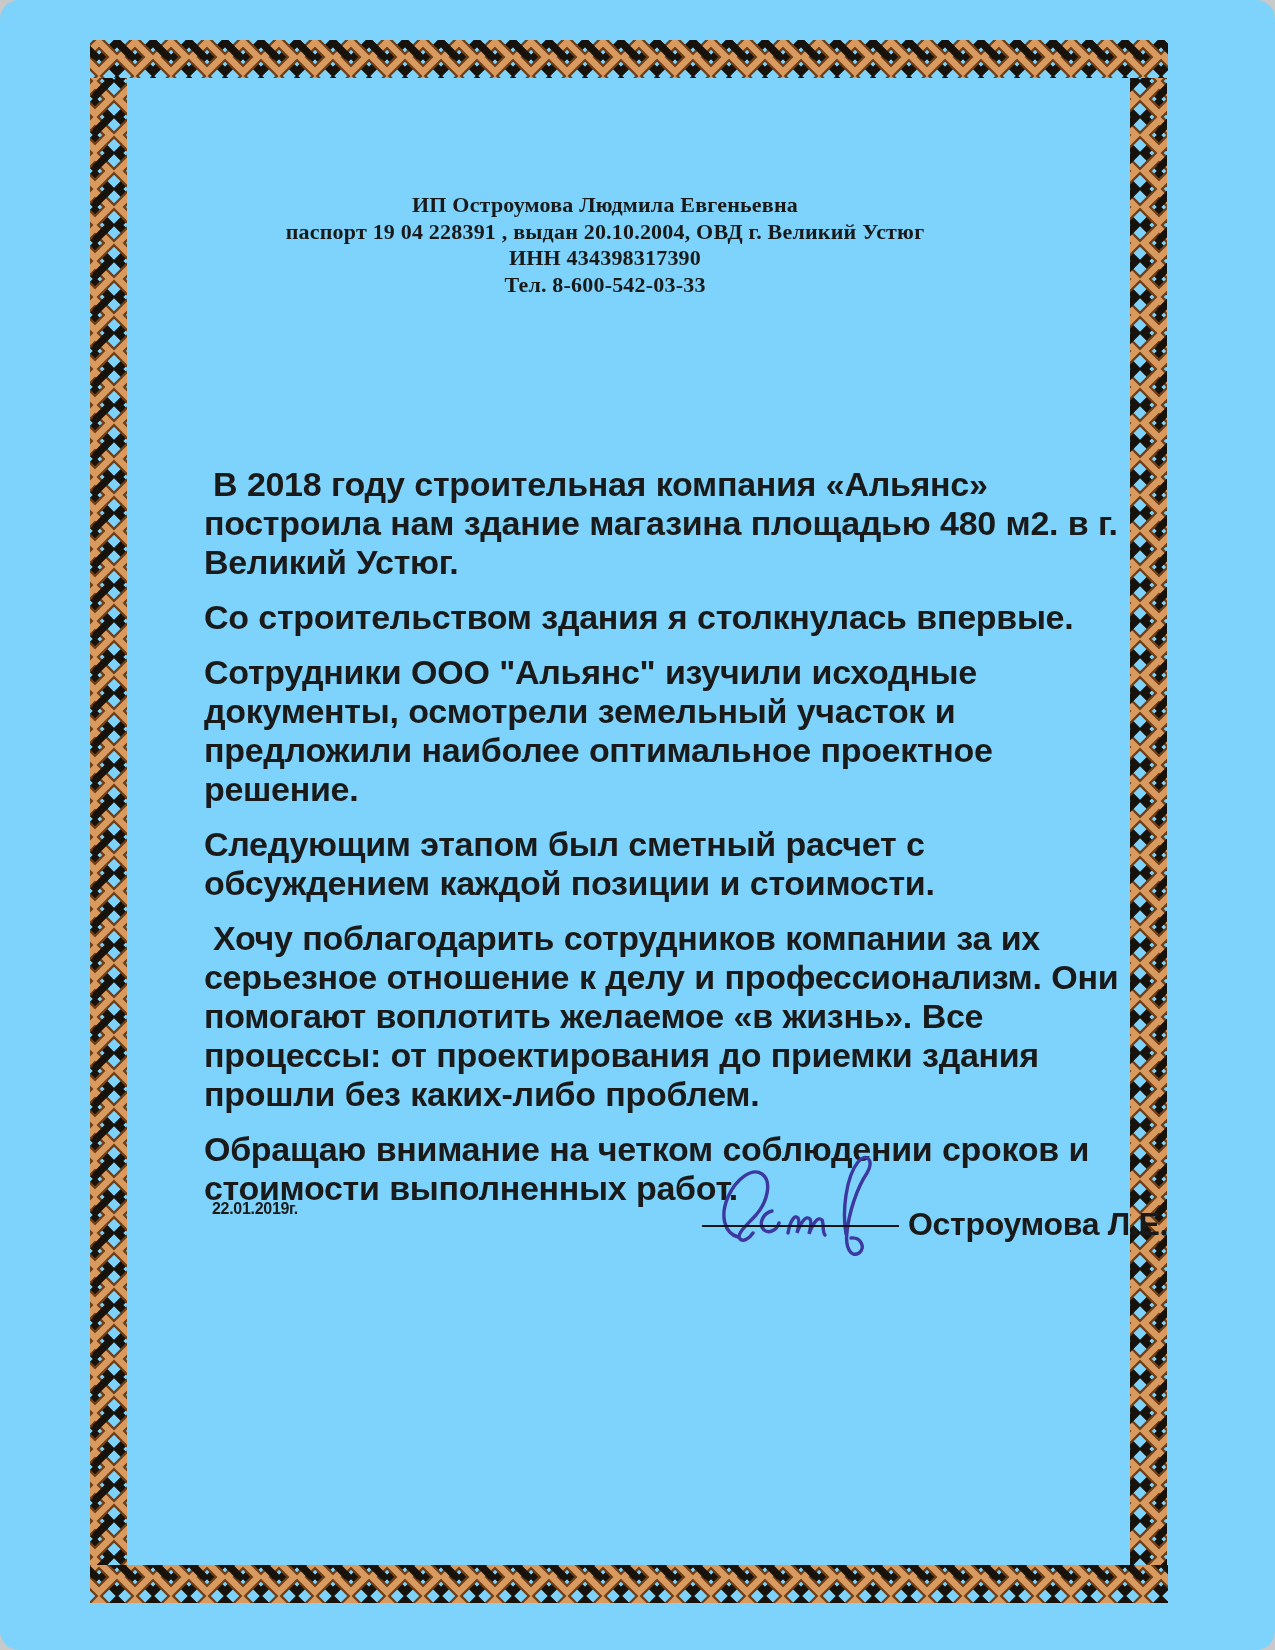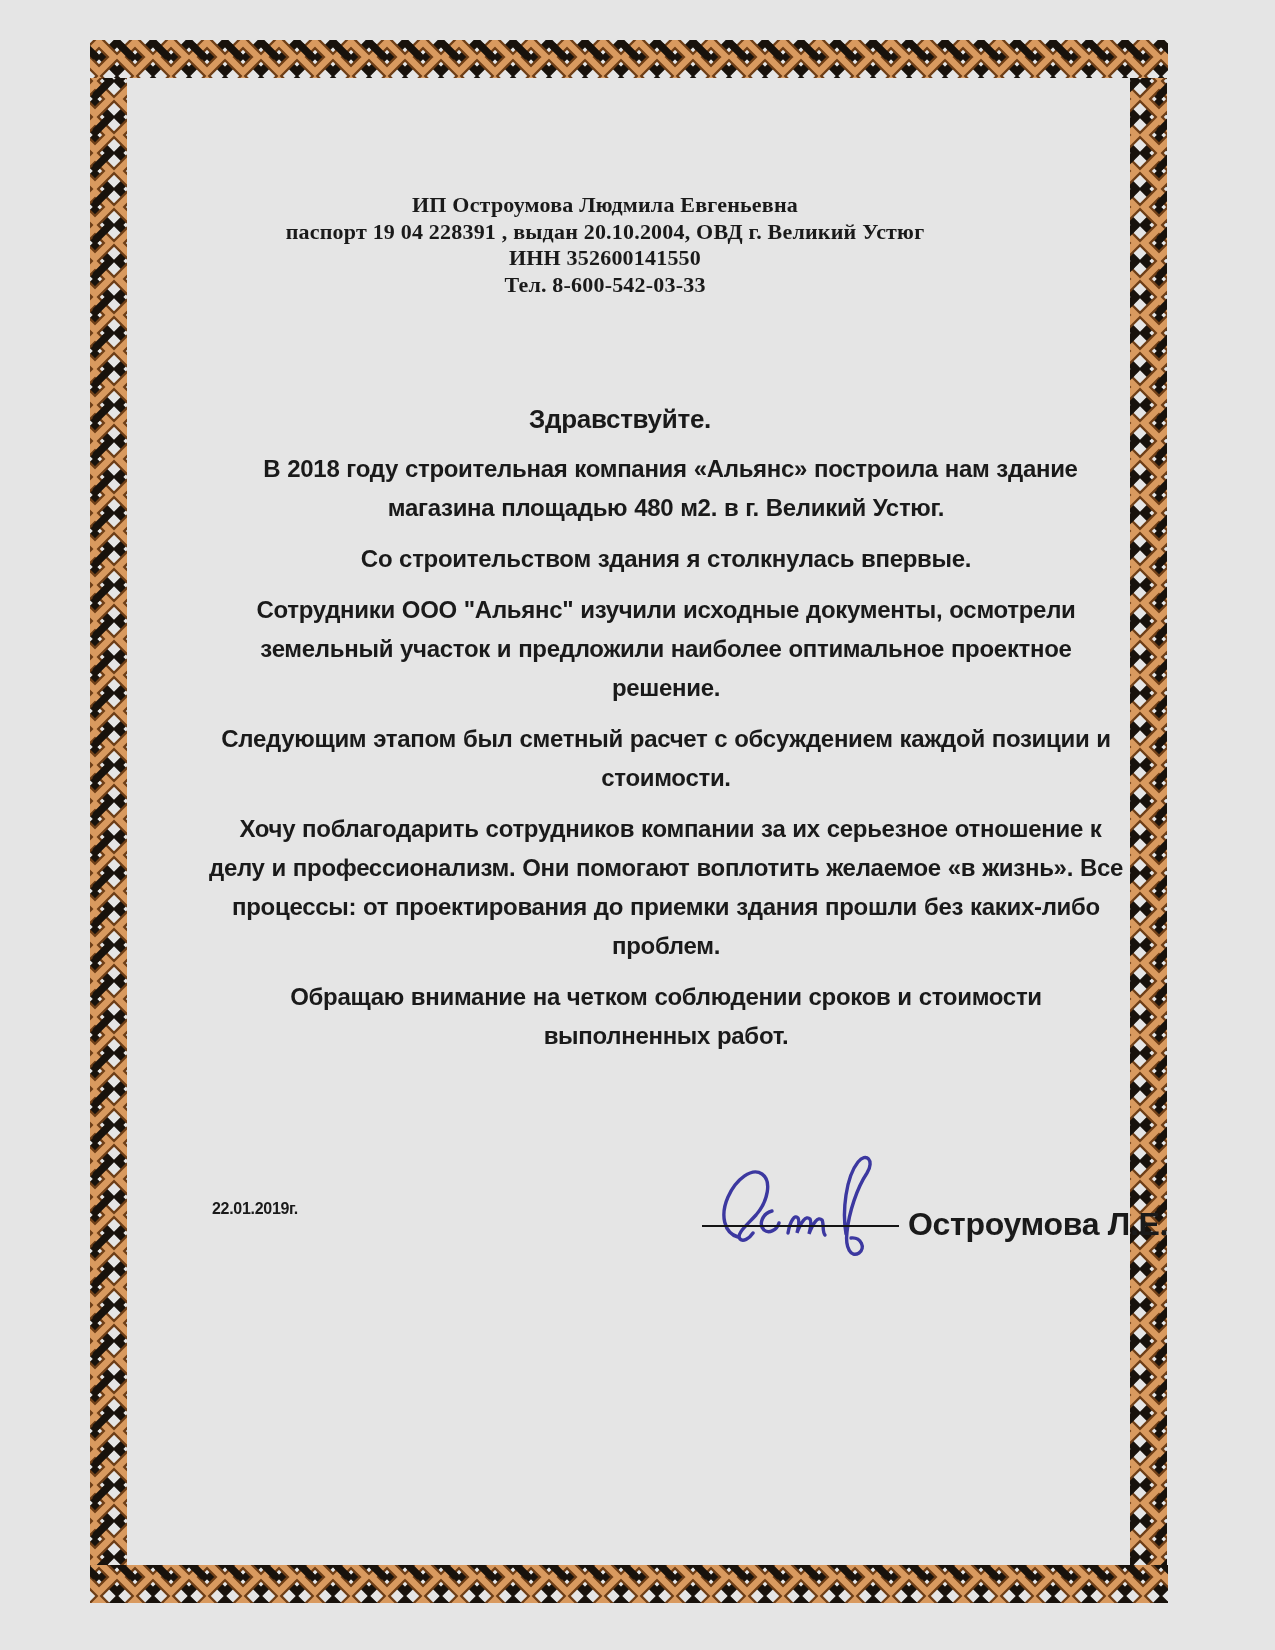--- a/index.html
+++ b/index.html
@@ -1,23 +1,24 @@
 <!DOCTYPE html>
 <html lang="ru" style="--text-black: #1a1a1a; --ink-blue: #3c38a0; --border-gold: #d99a5f; --border-gold-dark: #6e3e16; --border-black: #18120c;"><head>
 <meta charset="utf-8">
 <style>
   html,body{margin:0;padding:0;background:#c9c9c9;}
   .page{
     position:relative;
     width:1275px;height:1650px;
-    background:#e5e5e5;
+    background:#7dd3fc;
     margin:0 auto;
     overflow:hidden;
     font-family:"Liberation Sans", sans-serif;
     color:var(--text-black, #1a1a1a);
+    border-radius:19px;
   }
   .frame-svg{position:absolute;left:0;top:0;}
   .header-block{
     position:absolute;
     left:185px;top:192px;width:840px;
     text-align:center;
     font-family:"Liberation Serif", serif;
     font-weight:bold;
     font-size:22px;
     line-height:26.5px;
@@ -29,27 +30,26 @@
     text-align:center;
     font-weight:bold;
     font-size:26px;
     letter-spacing:-0.3px;
   }
   .body-block{
     position:absolute;
     left:204px;top:449px;width:924px;
   }
   .body-block p{
-    margin:0 0 12px 0;
+    margin:16px 0 12px 0;
     font-weight:bold;
-    font-size:24px;
+    font-size:34px;
     line-height:39px;
     letter-spacing:-0.3px;
     word-spacing:0.5px;
-    text-align:center;
   }
   .body-block p.lead-space{text-indent:9px;}
   .date-line{
     position:absolute;
     left:212px;top:1200px;
     font-weight:bold;font-size:16px;letter-spacing:-0.3px;
   }
   .signature-wrap{position:absolute;left:700px;top:1140px;width:200px;height:122px;}
   .signature-underline{
     position:absolute;
@@ -98,25 +98,24 @@
     </defs>
     <rect x="90" y="40" width="1078" height="38" fill="url(#knotH)"></rect>
     <rect x="90" y="1565" width="1078" height="38" fill="url(#knotH)"></rect>
     <rect x="90" y="78" width="37" height="1487" fill="url(#knotV)"></rect>
     <rect x="1130" y="78" width="37" height="1487" fill="url(#knotV)"></rect>
   </svg>
 
   <div class="header-block">
     <div>ИП Остроумова Людмила Евгеньевна</div>
     <div>паспорт 19 04 228391 , выдан 20.10.2004, ОВД г. Великий Устюг</div>
-    <div>ИНН 352600141550</div>
+    <div>ИНН 434398317390</div>
     <div>Тел. 8-600-542-03-33</div>
   </div>
 
-  <div class="greeting">Здравствуйте.</div>
 
   <div class="body-block">
     <p class="lead-space">В 2018 году строительная компания «Альянс» построила нам здание магазина площадью 480 м2. в  г. Великий Устюг.</p>
     <p>Со строительством здания я столкнулась впервые.</p>
     <p>Сотрудники ООО "Альянс" изучили исходные документы, осмотрели земельный участок и предложили наиболее оптимальное проектное решение.</p>
     <p>Следующим этапом был сметный расчет с обсуждением каждой позиции и стоимости.</p>
     <p class="lead-space">Хочу поблагодарить сотрудников компании за их серьезное отношение к делу и профессионализм. Они помогают воплотить желаемое «в жизнь». Все процессы: от проектирования до приемки здания прошли без каких-либо проблем.</p>
     <p>Обращаю внимание на четком соблюдении сроков и стоимости выполненных работ.</p>
   </div>
 

